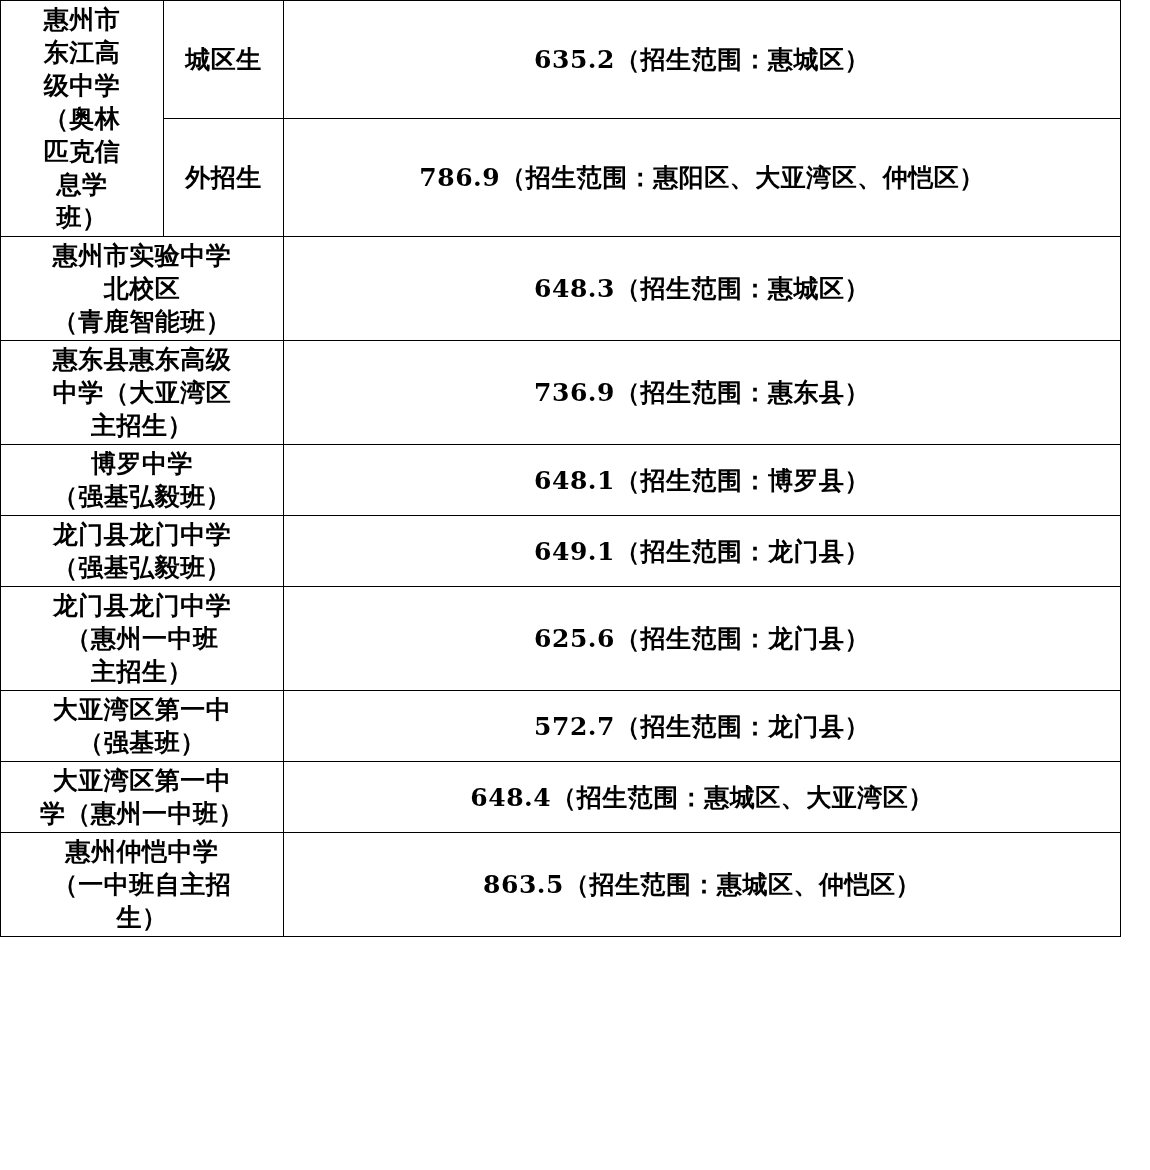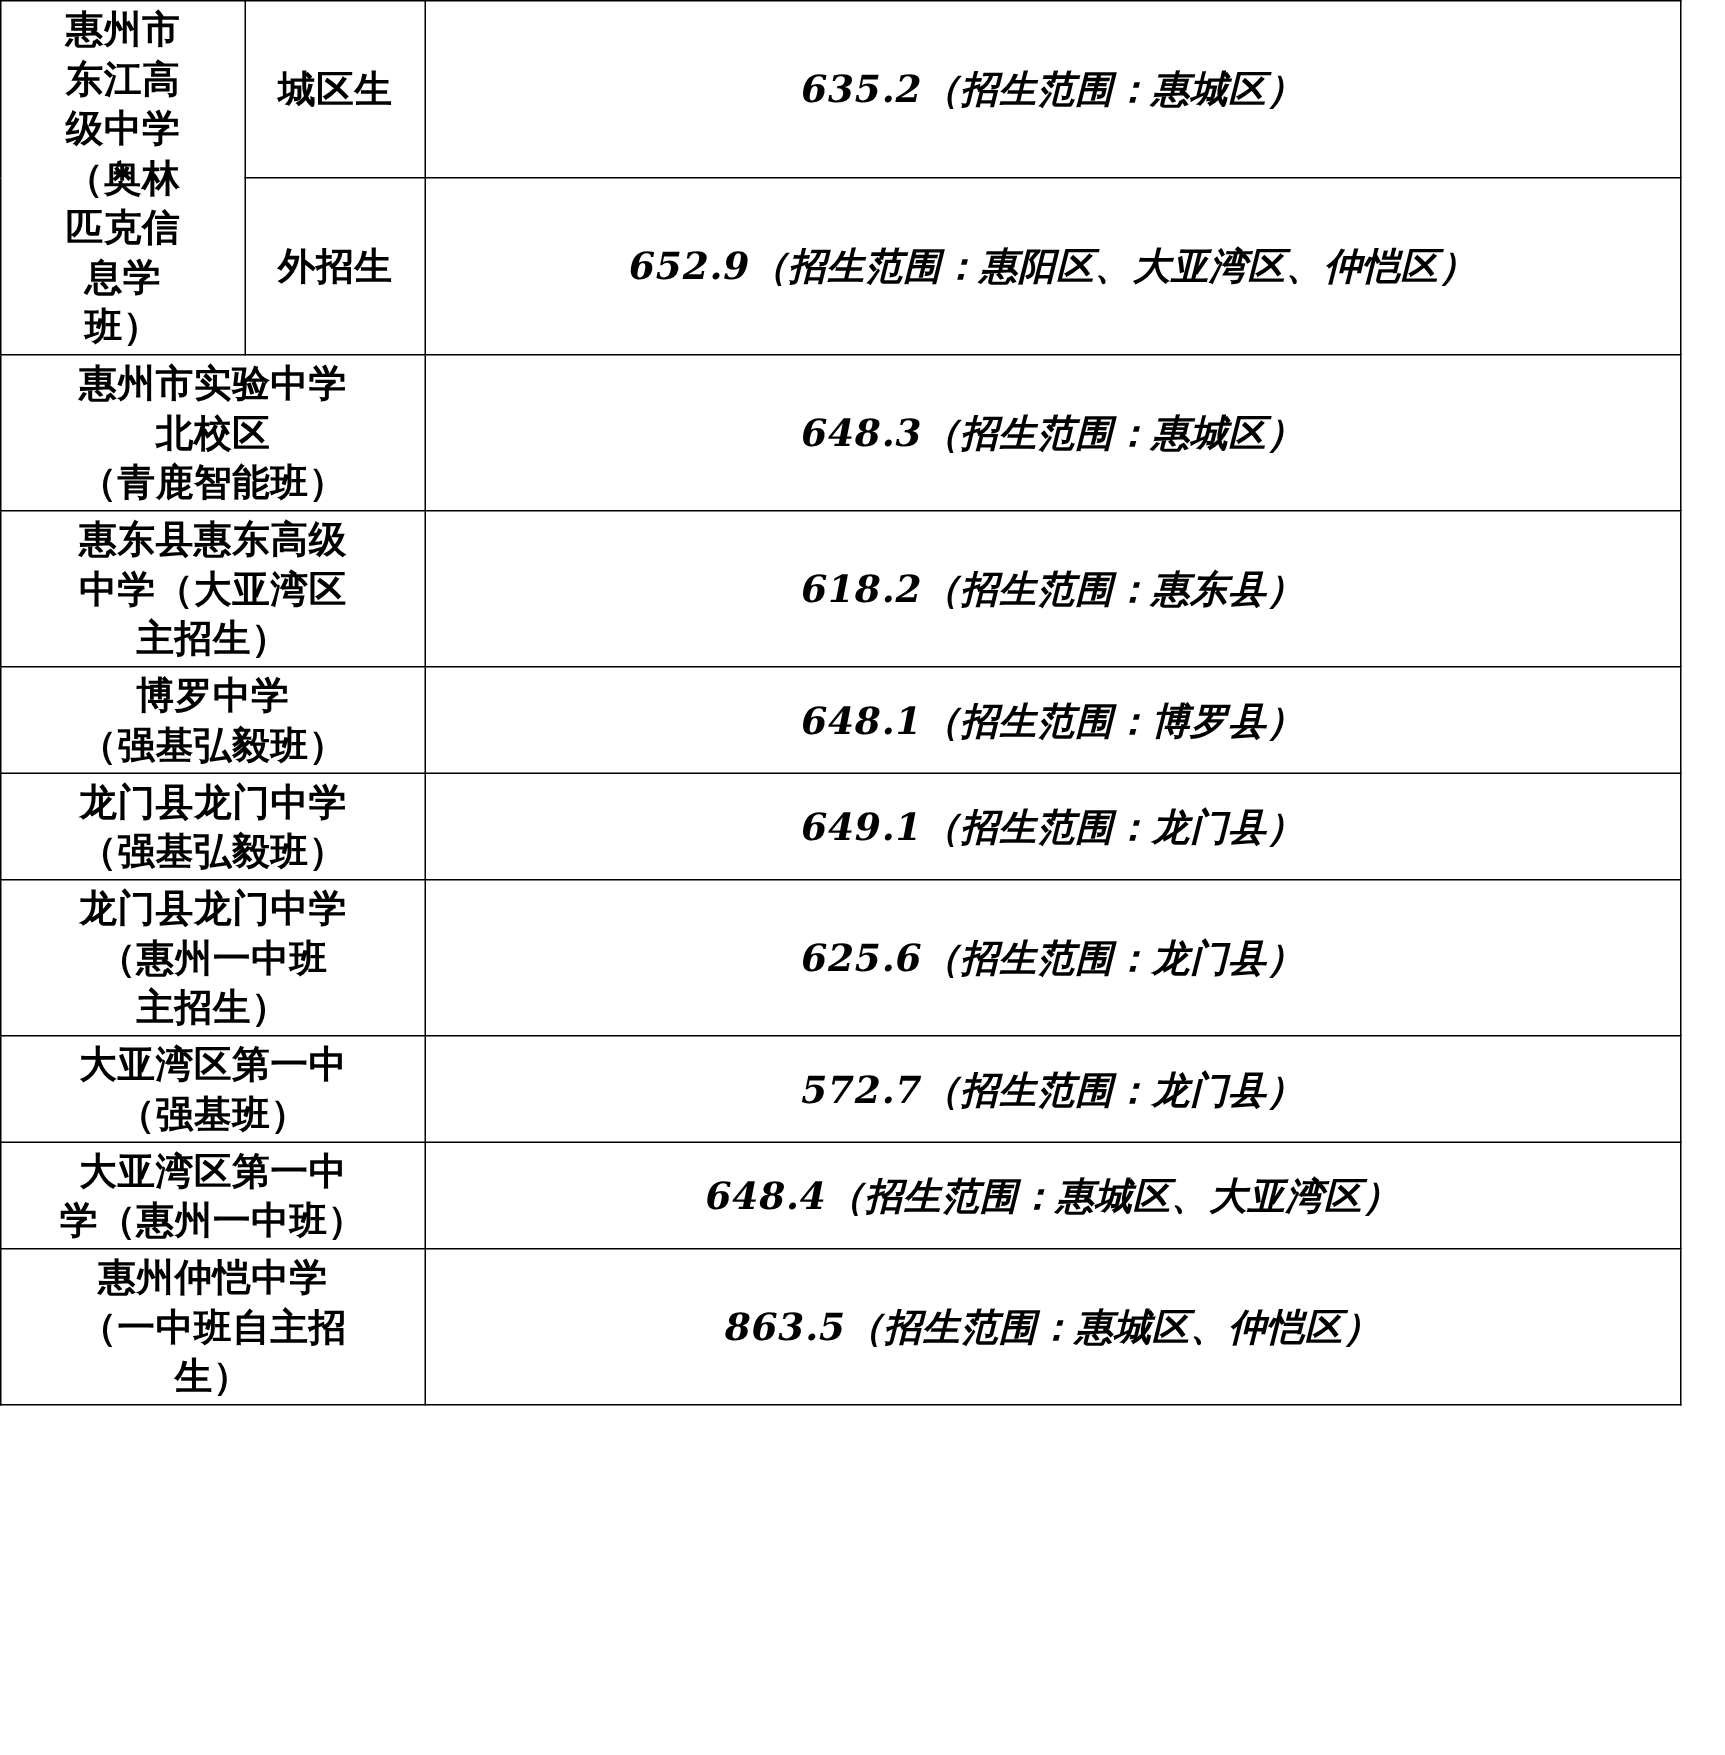--- a/index.html
+++ b/index.html
@@ -51,21 +51,20 @@
     padding-left: 2px;
     padding-right: 2px;
   }
   td.type-cell {
     font-size: 25px;
     white-space: nowrap;
   }
   td.score-cell {
     font-size: 26px;
     white-space: nowrap;
-    font-style: italic;
   }
   .line { display: block; }
 </style>
 </head>
 <body>
 
 <div class="page">
   <table class="score-table">
     <colgroup>
       <col class="c-school">
@@ -82,39 +81,39 @@
           <span class="line">匹克信</span>
           <span class="line">息学</span>
           <span class="line">班）</span>
         </td>
         <td class="type-cell">城区生</td>
         <td class="score-cell">635.2（招生范围：惠城区）</td>
       </tr>
 
       <tr>
         <td class="type-cell">外招生</td>
-        <td class="score-cell">652.9（招生范围：惠阳区、大亚湾区、仲恺区）</td>
+        <td class="score-cell">786.9（招生范围：惠阳区、大亚湾区、仲恺区）</td>
       </tr>
 
       <tr>
         <td class="school-cell" colspan="2">
           <span class="line">惠州市实验中学</span>
           <span class="line">北校区</span>
           <span class="line">（青鹿智能班）</span>
         </td>
         <td class="score-cell">648.3（招生范围：惠城区）</td>
       </tr>
 
       <tr>
         <td class="school-cell" colspan="2">
           <span class="line">惠东县惠东高级</span>
           <span class="line">中学（大亚湾区</span>
           <span class="line">主招生）</span>
         </td>
-        <td class="score-cell">618.2（招生范围：惠东县）</td>
+        <td class="score-cell">736.9（招生范围：惠东县）</td>
       </tr>
 
       <tr>
         <td class="school-cell" colspan="2">
           <span class="line">博罗中学</span>
           <span class="line">（强基弘毅班）</span>
         </td>
         <td class="score-cell">648.1（招生范围：博罗县）</td>
       </tr>
 

